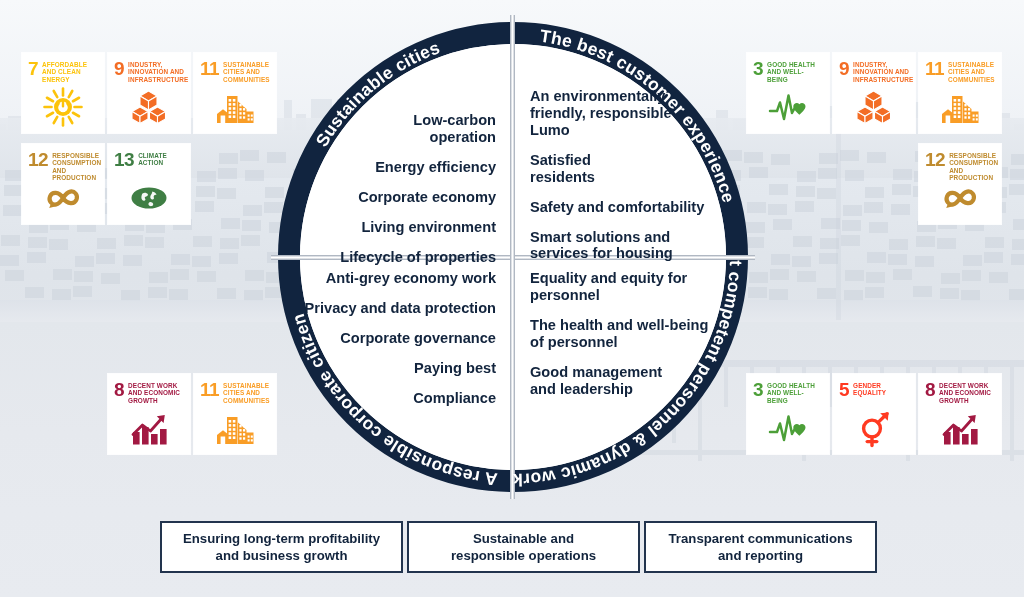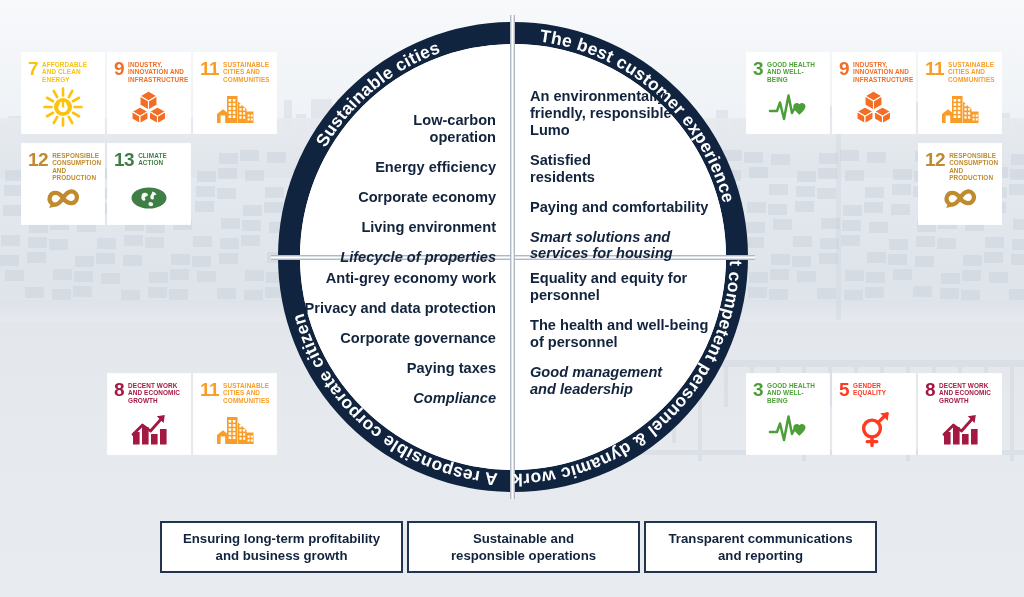--- a/index.html
+++ b/index.html
@@ -74,21 +74,21 @@
     font-weight:700;font-size:17.5px;letter-spacing:.3px;
   }
 
   
   .qtext{position:absolute;color:#12243d;font-weight:700;font-size:14.6px;line-height:1.16;}
   .q-tl{left:300px;top:112px;width:196px;text-align:right;}
   .q-bl{left:290px;top:270px;width:206px;text-align:right;}
   .q-tr{left:530px;top:88px;width:205px;text-align:left;}
   .q-br{left:530px;top:270px;width:208px;text-align:left;}
   .qtext .line{margin-bottom:13px;}
-  .qtext .line:last-child{margin-bottom:0;font-style:italic;}
+  .qtext .line:last-child{margin-bottom:0;}
   .q-tl .line,.q-bl .line{margin-bottom:13px;}
 
   
   .sdg{
     position:absolute;width:82px;height:80px;background:#ffffff;
     box-sizing:border-box;padding:7px 6px 0 6px;
     box-shadow:0 0 0 1px rgba(255,255,255,.9);
   }
   .sdg .hd{display:flex;align-items:flex-start;gap:4px;height:24px;}
   .sdg .num{font-weight:700;font-size:19px;line-height:.95;letter-spacing:-.5px;}
@@ -453,28 +453,28 @@
   <div class="qtext q-tl" id="q0">
       <div class="line">Low-carbon<br>operation</div>
       <div class="line">Energy efficiency</div>
       <div class="line">Corporate economy</div>
       <div class="line">Living environment</div>
       <div class="line">Lifecycle of properties</div>
     </div>
   <div class="qtext q-tr" id="q1">
       <div class="line">An environmentally<br>friendly, responsible<br>Lumo</div>
       <div class="line">Satisfied<br>residents</div>
-      <div class="line">Paying and comfortability</div>
+      <div class="line">Safety and comfortability</div>
       <div class="line">Smart solutions and<br>services for housing</div>
     </div>
   <div class="qtext q-bl" id="q2">
       <div class="line">Anti-grey economy work</div>
       <div class="line">Privacy and data protection</div>
       <div class="line">Corporate governance</div>
-      <div class="line">Paying taxes</div>
+      <div class="line">Paying best</div>
       <div class="line">Compliance</div>
     </div>
   <div class="qtext q-br" id="q3">
       <div class="line">Equality and equity for<br>personnel</div>
       <div class="line">The health and well-being<br>of personnel</div>
       <div class="line">Good management<br>and leadership</div>
     </div>
 
   <div id="sdg-layer">
       <div class="sdg" style="left: 22px; top: 53px;">

